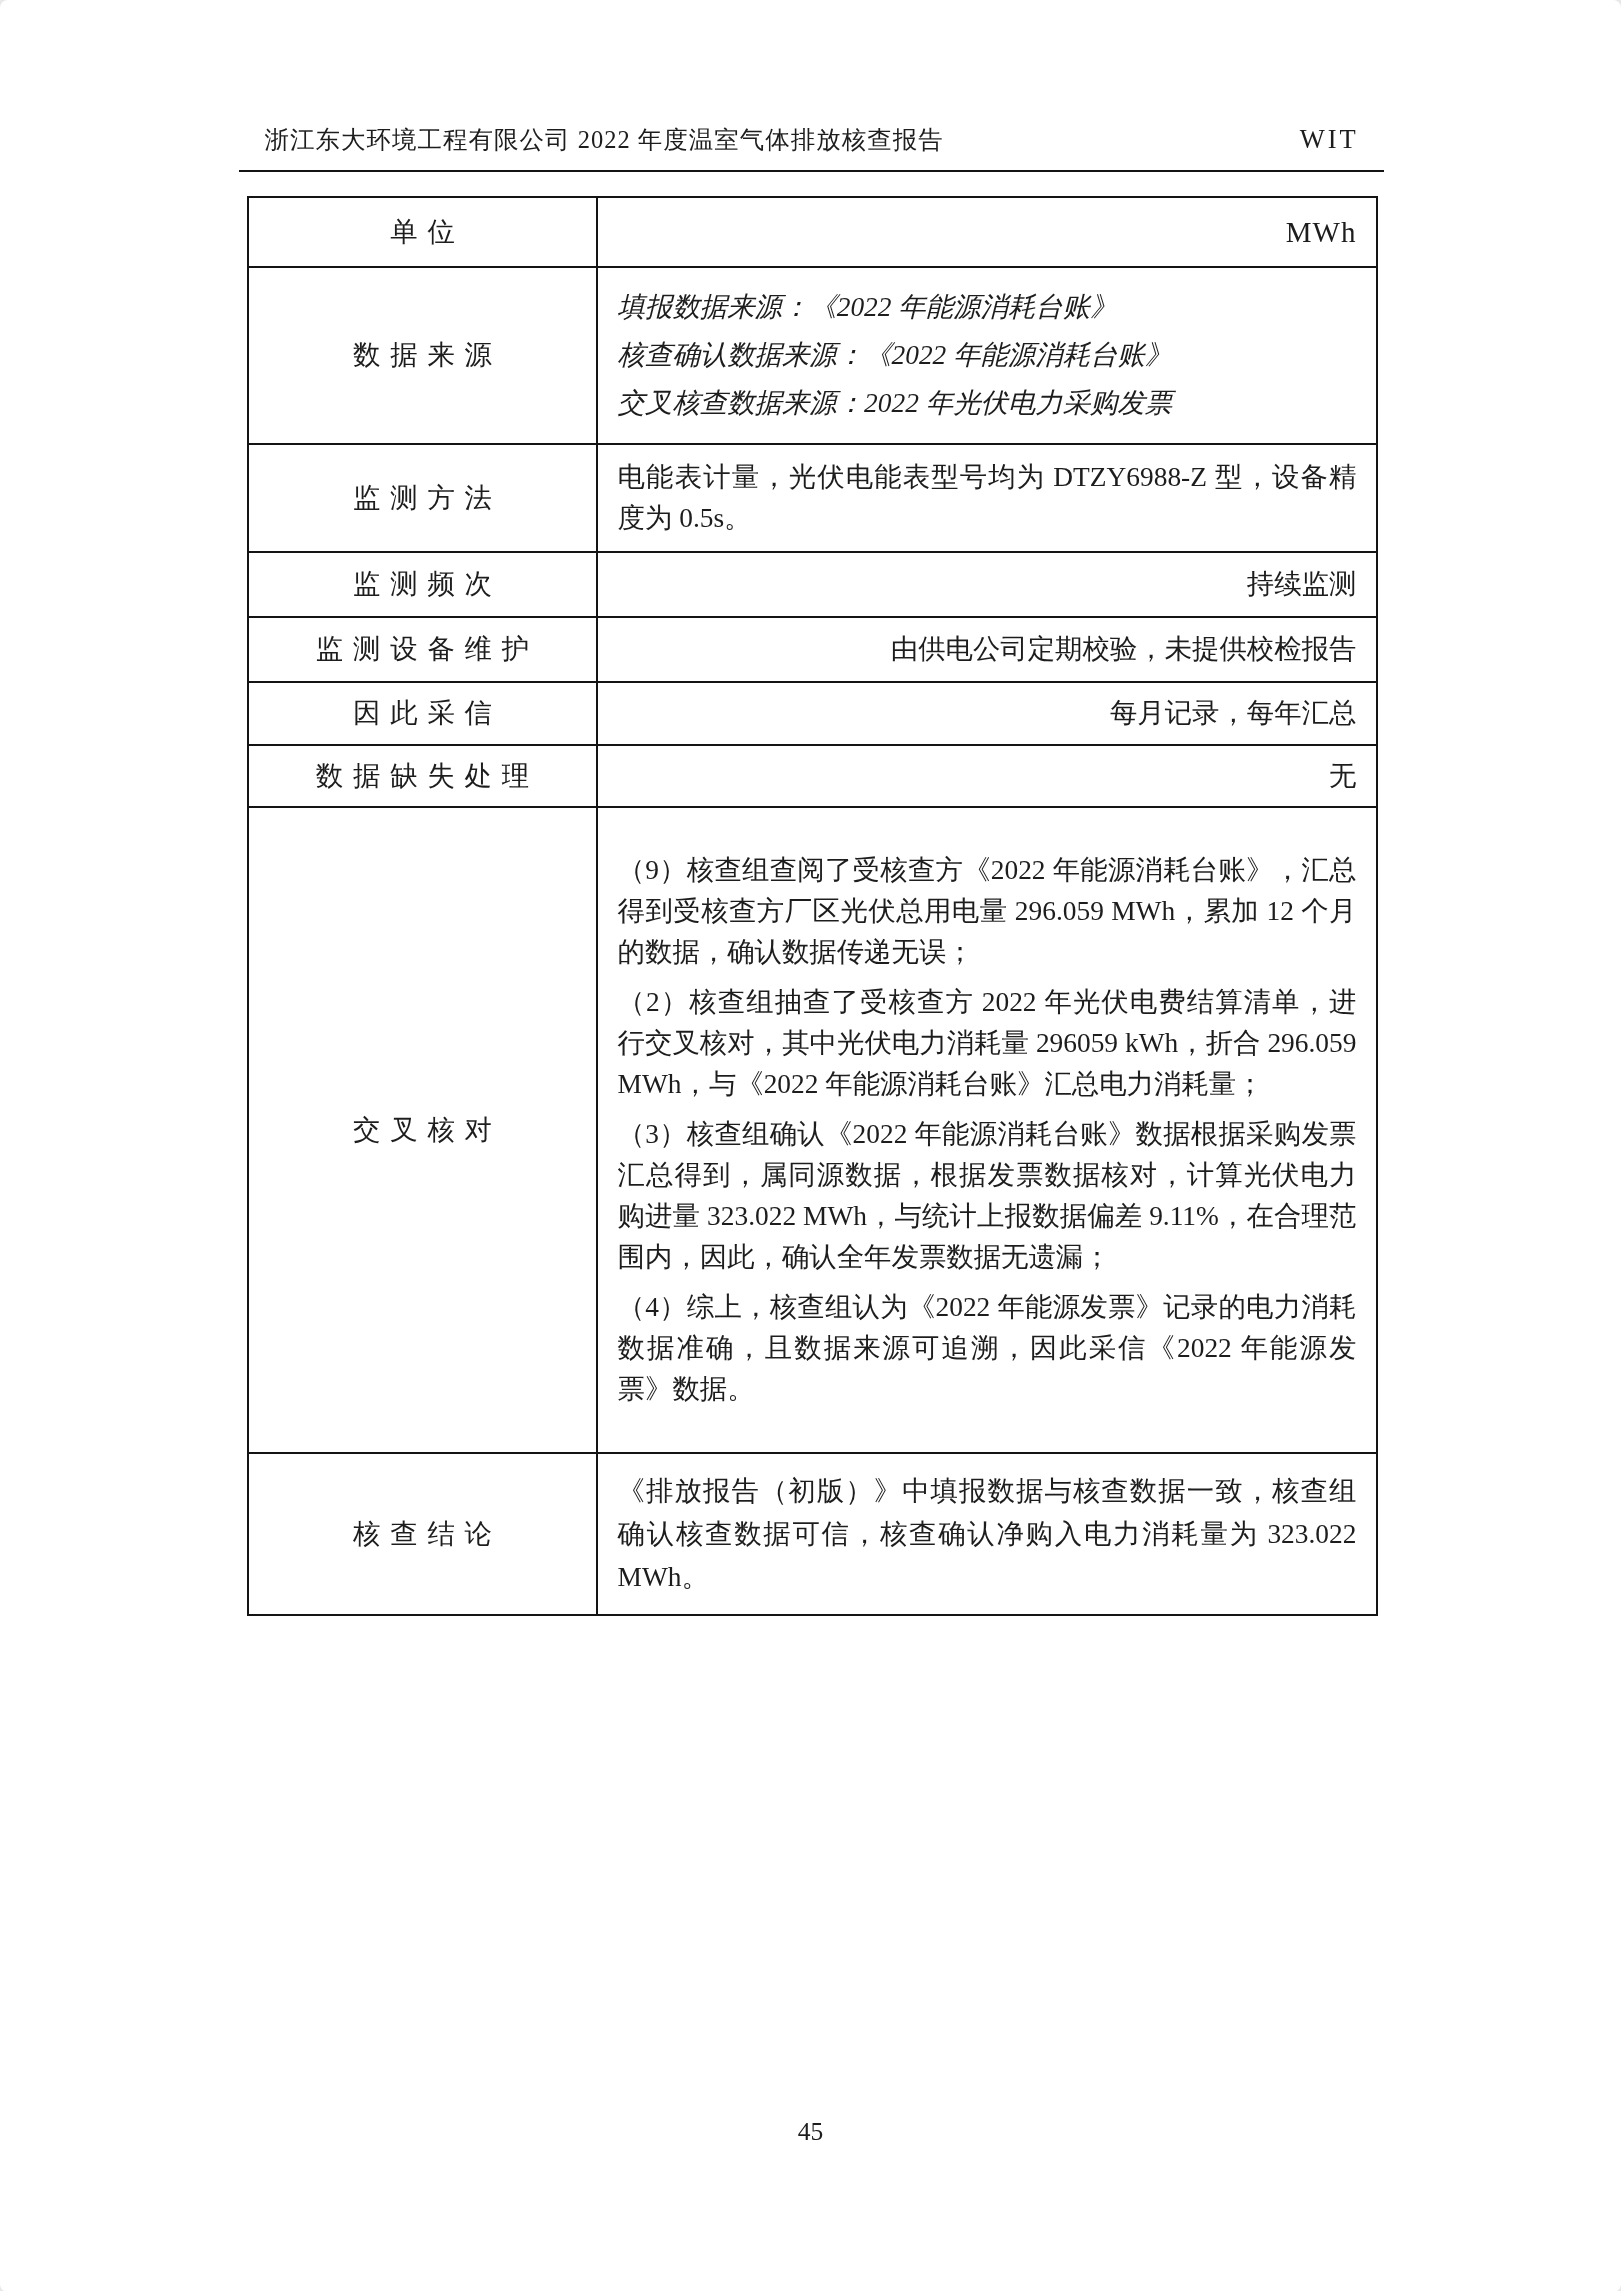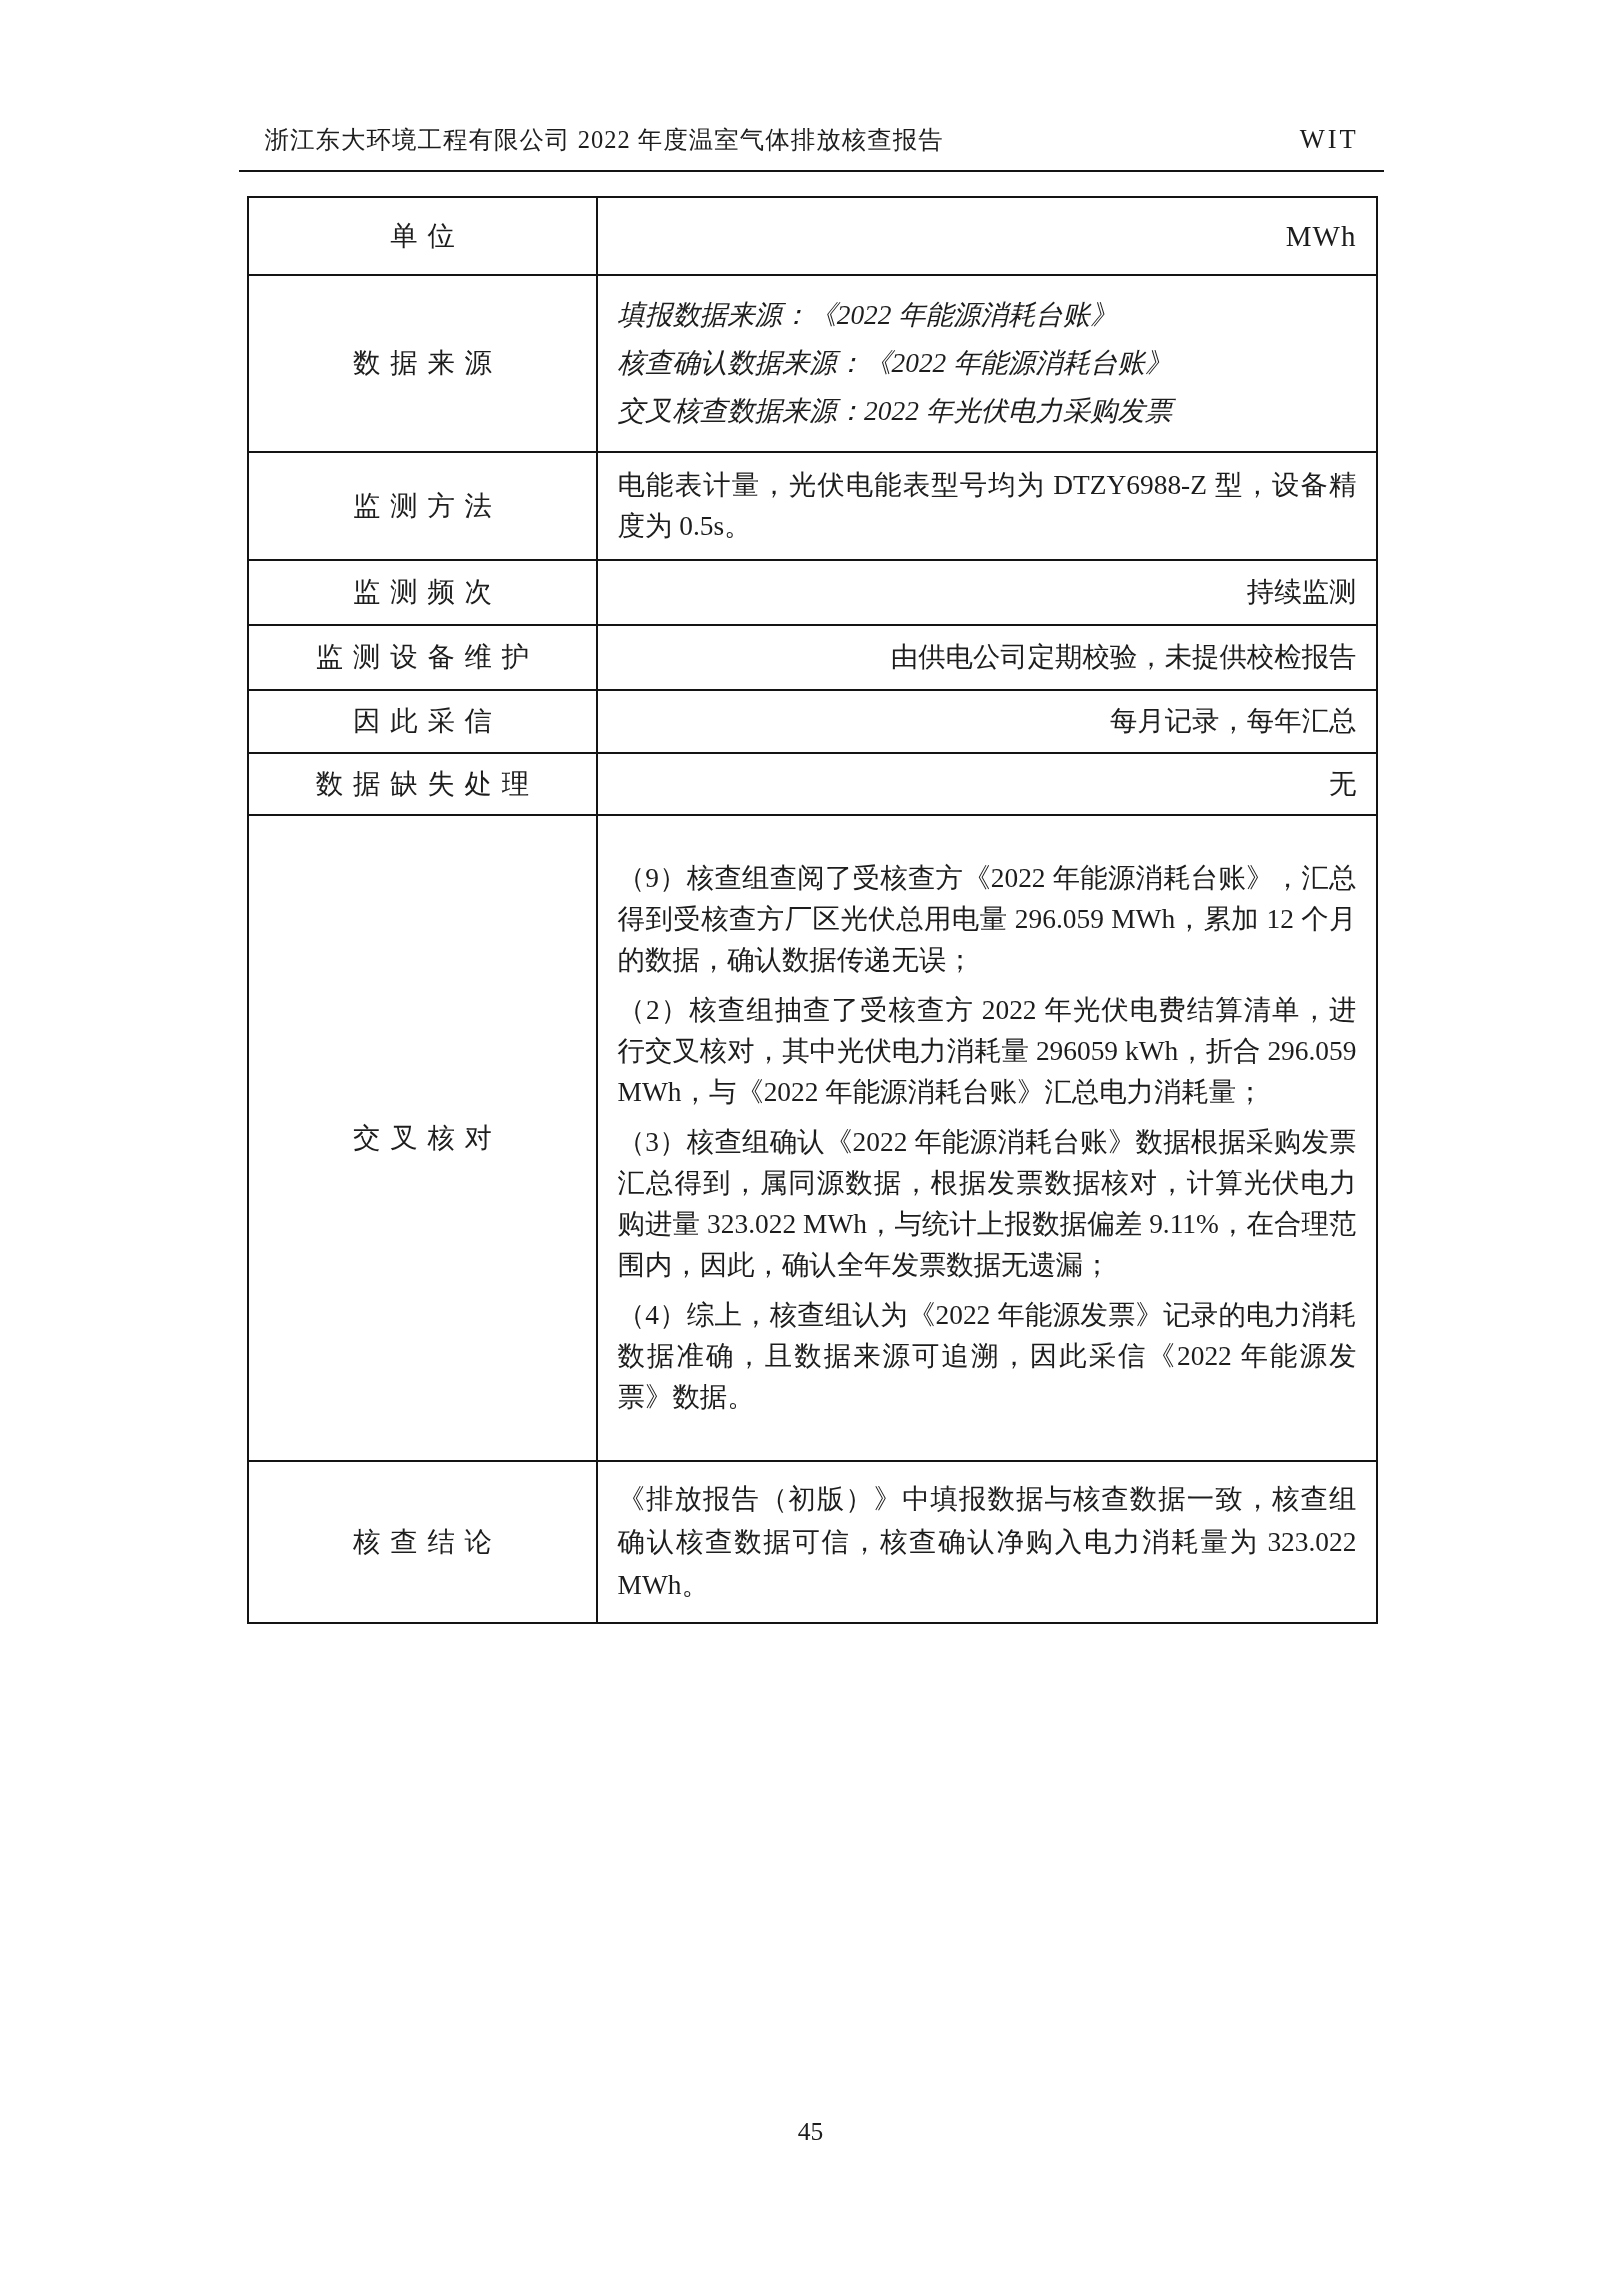--- a/index.html
+++ b/index.html
@@ -9,20 +9,21 @@
   }
   .page {
     position: relative;
     width: 1621px;
     height: 2292px;
     margin: 0 auto;
     background: #ffffff;
     font-family: "Liberation Serif", "DejaVu Serif", serif;
     color: #1d1d1d;
     overflow: hidden;
+    border-radius: 8px;
   }
 
   
   .doc-header {
     position: absolute;
     left: 239px;
     top: 123px;
     width: 1145px;
     display: flex;
     justify-content: space-between;
@@ -75,21 +76,21 @@
   }
   .align-center { text-align: right; }
   .align-left   { text-align: left; }
   .align-justify {
     text-align: justify;
     text-justify: inter-ideograph;
   }
   .mwh { font-size: 29px; letter-spacing: 1px; }
 
   
-  tr.r1 { height: 78px;  }
+  tr.r1 { height: 70px;  }
   tr.r2 { height: 177px; }
   tr.r3 { height: 108px; }
   tr.r4 { height: 65px;  }
   tr.r5 { height: 65px;  }
   tr.r6 { height: 63px;  }
   tr.r7 { height: 62px;  }
   tr.r8 { height: 646px; }
   tr.r9 { height: 162px; }
 
   tr.r2 td.content p { line-height: 41px; margin: 6.9px 0; font-style: italic; }

